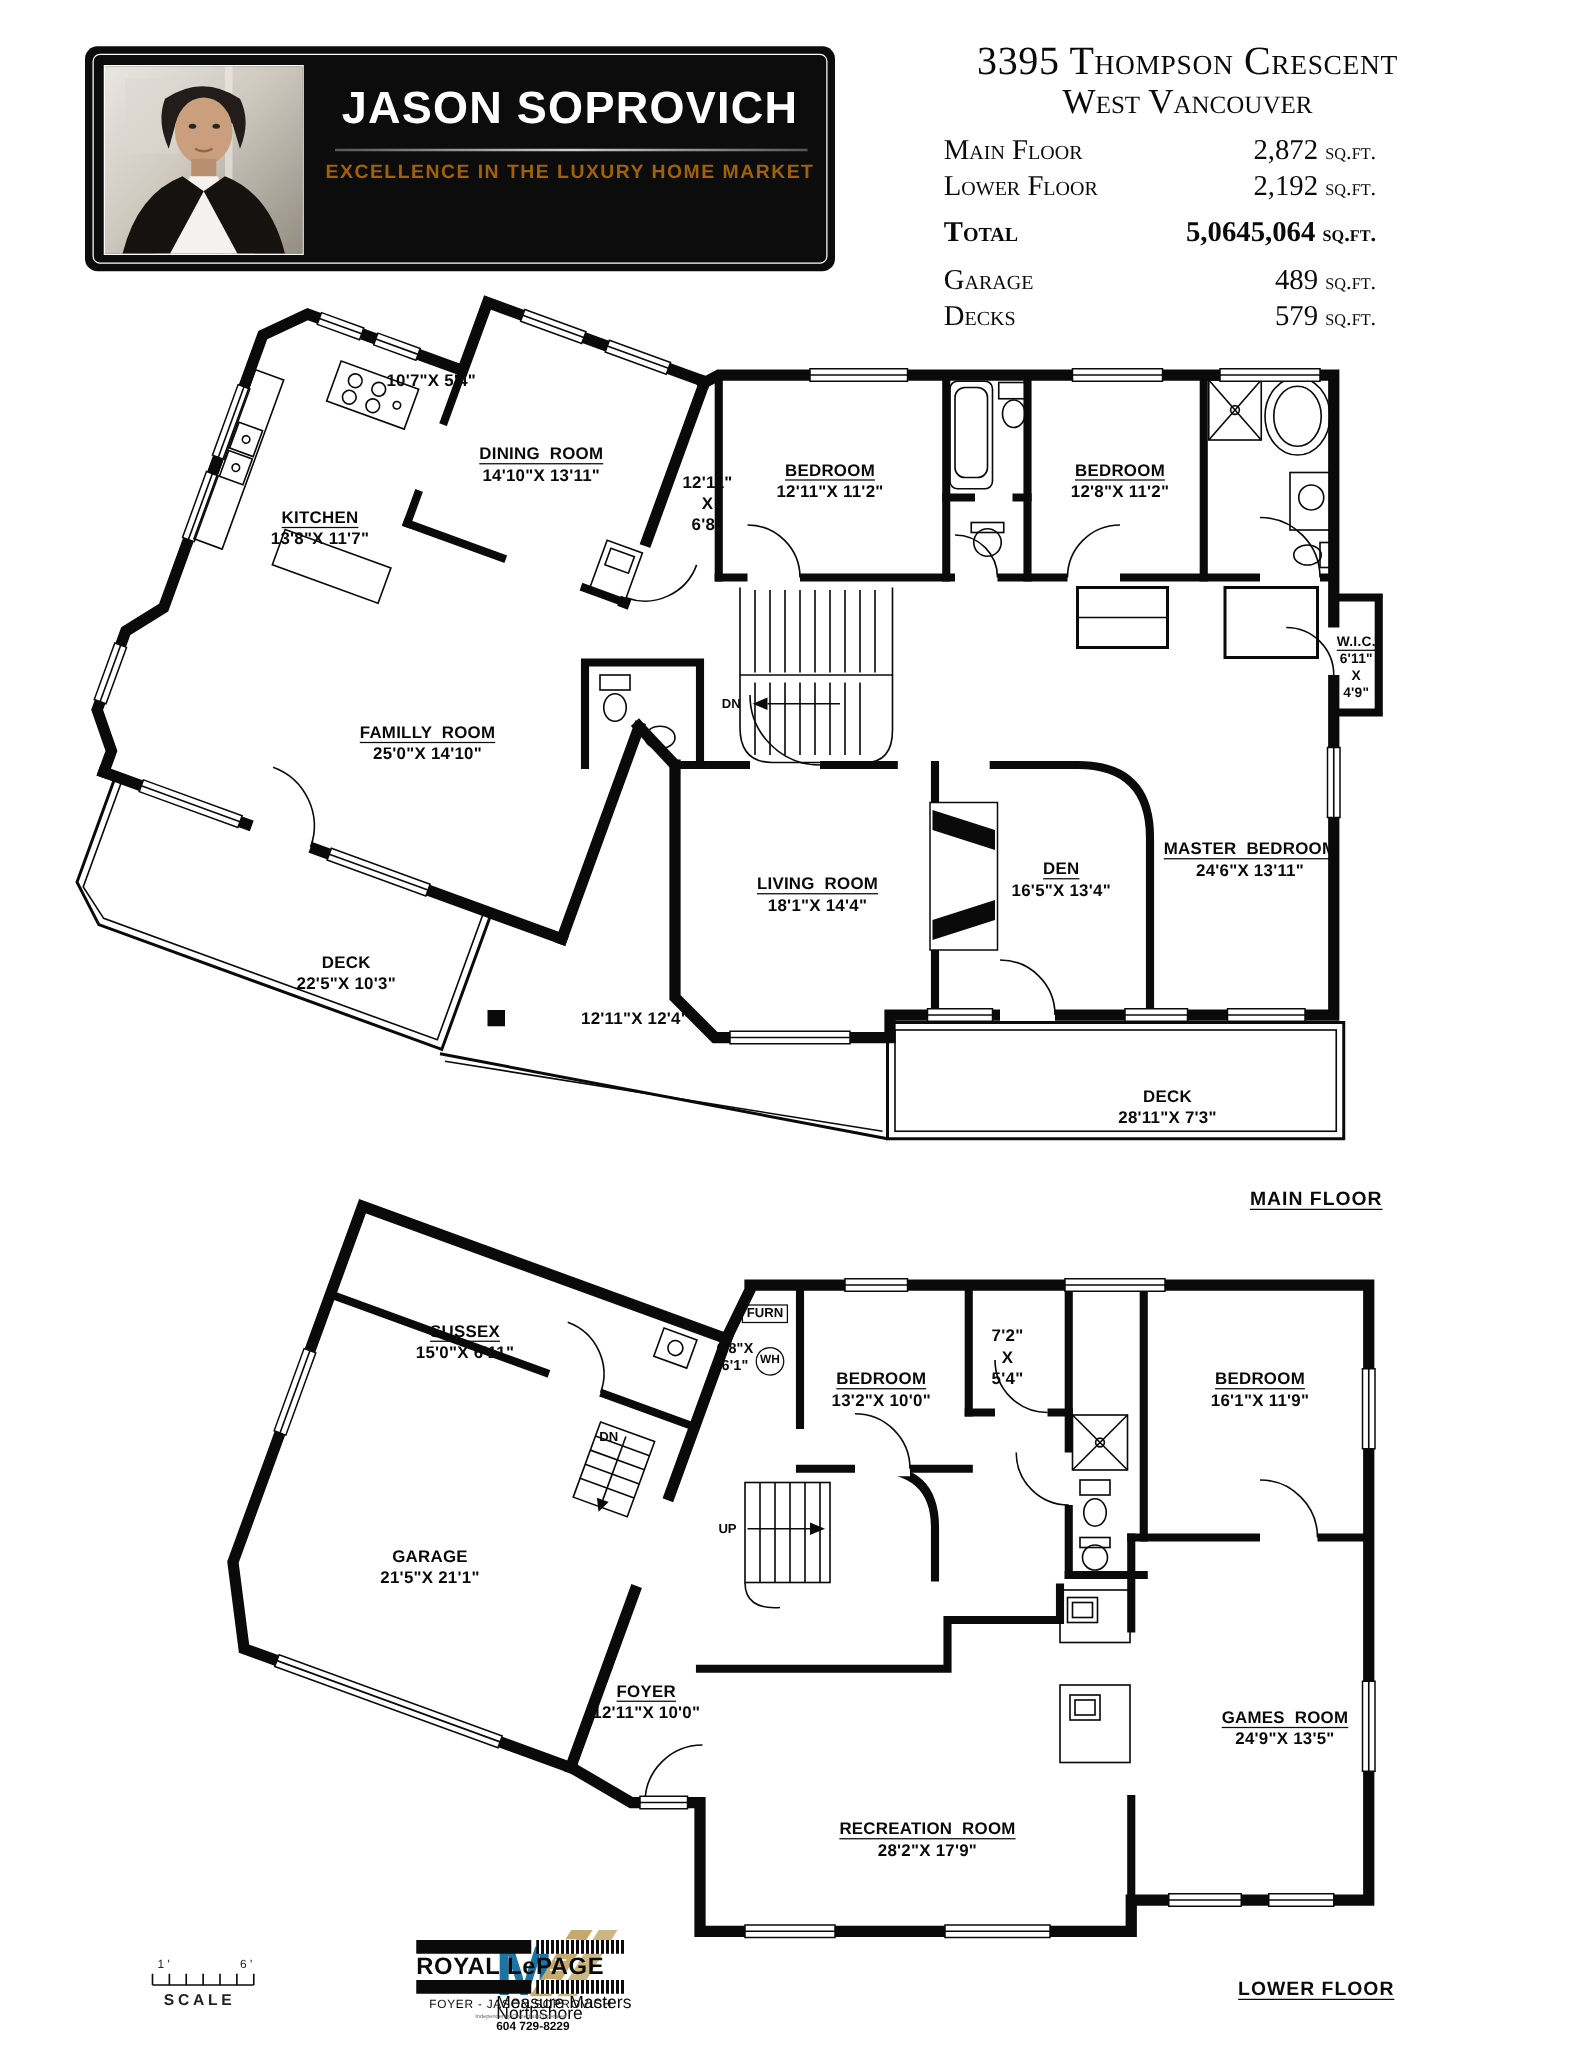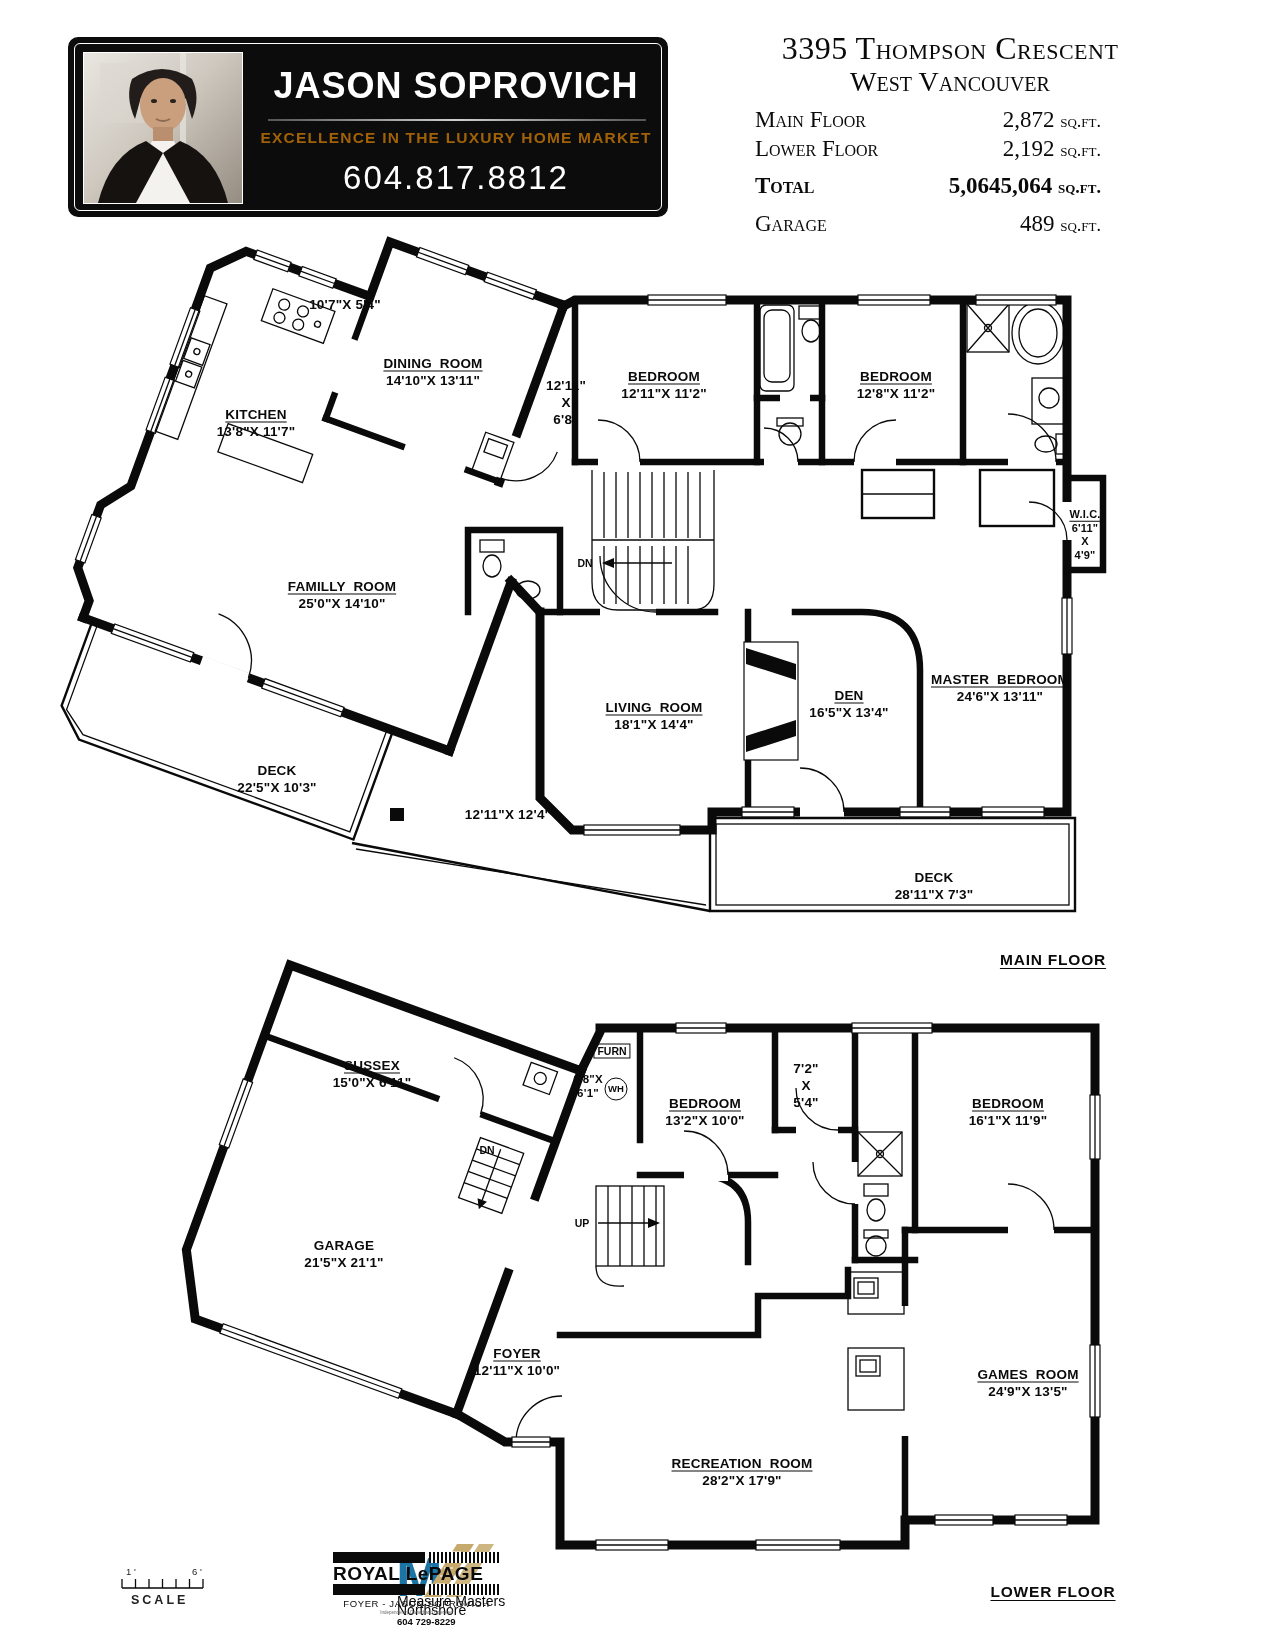--- a/index.html
+++ b/index.html
@@ -86,21 +86,20 @@
       <path d="M 72,66 Q 79,70 86,66" stroke="#8c6b50" stroke-width="2" fill="none"></path>
       <rect x="69" y="74" width="20" height="16" fill="#b98f6f"></rect>
       <polygon points="40,150 68,88 90,88 120,150" fill="#f4f2ee"></polygon>
       <path d="M 14,150 Q 26,102 62,88 L 79,100 L 52,150 Z" fill="#16120f"></path>
       <path d="M 144,150 Q 132,102 96,88 L 79,100 L 106,150 Z" fill="#16120f"></path>
     </svg>
   </div>
   <div class="hdr-name">JASON SOPROVICH</div>
   <div class="hdr-rule"></div>
   <div class="hdr-tag">EXCELLENCE IN THE LUXURY HOME MARKET</div>
-  <div class="hdr-phone">604.817.8812</div>
 </div>
 
 <div class="abs serif sc addr1">3395 Thompson Crescent</div>
 <div class="abs serif sc addr2">West Vancouver</div>
 <div class="abs serif sc areas">
   <div class="arow">
     <span>Main Floor</span>
     <span><span>2,872</span> <span class="unit">sq.ft.</span></span>
   </div>
   <div class="arow">
@@ -108,20 +107,24 @@
     <span><span>2,192</span> <span class="unit">sq.ft.</span></span>
   </div>
   <div class="arow total">
     <span>Total</span>
     <span><span>5,064</span><span class="fixv">5,064</span> <span class="unit">sq.ft.</span></span>
   </div>
   <div class="arow">
     <span>Garage</span>
     <span><span>489</span> <span class="unit">sq.ft.</span></span>
   </div>
+  <div class="arow">
+    <span>Decks</span>
+    <span><span>579</span> <span class="unit">sq.ft.</span></span>
+  </div>
 </div>
 
 <svg class="plan" viewBox="0 0 1275 1650">
 
   <g>
 
     <g transform="rotate(20 390 242)">
       <path class="w9" d="M 575,242 L 390,242 L 390,300 L 258,300 L 230,328 L 230,560 L 208,588 L 208,655 L 230,682 L 230,700"></path>
       <path class="w9" d="M 230,700 L 620,700"></path>
       <path class="w9" d="M 620,700 L 620,520"></path>

